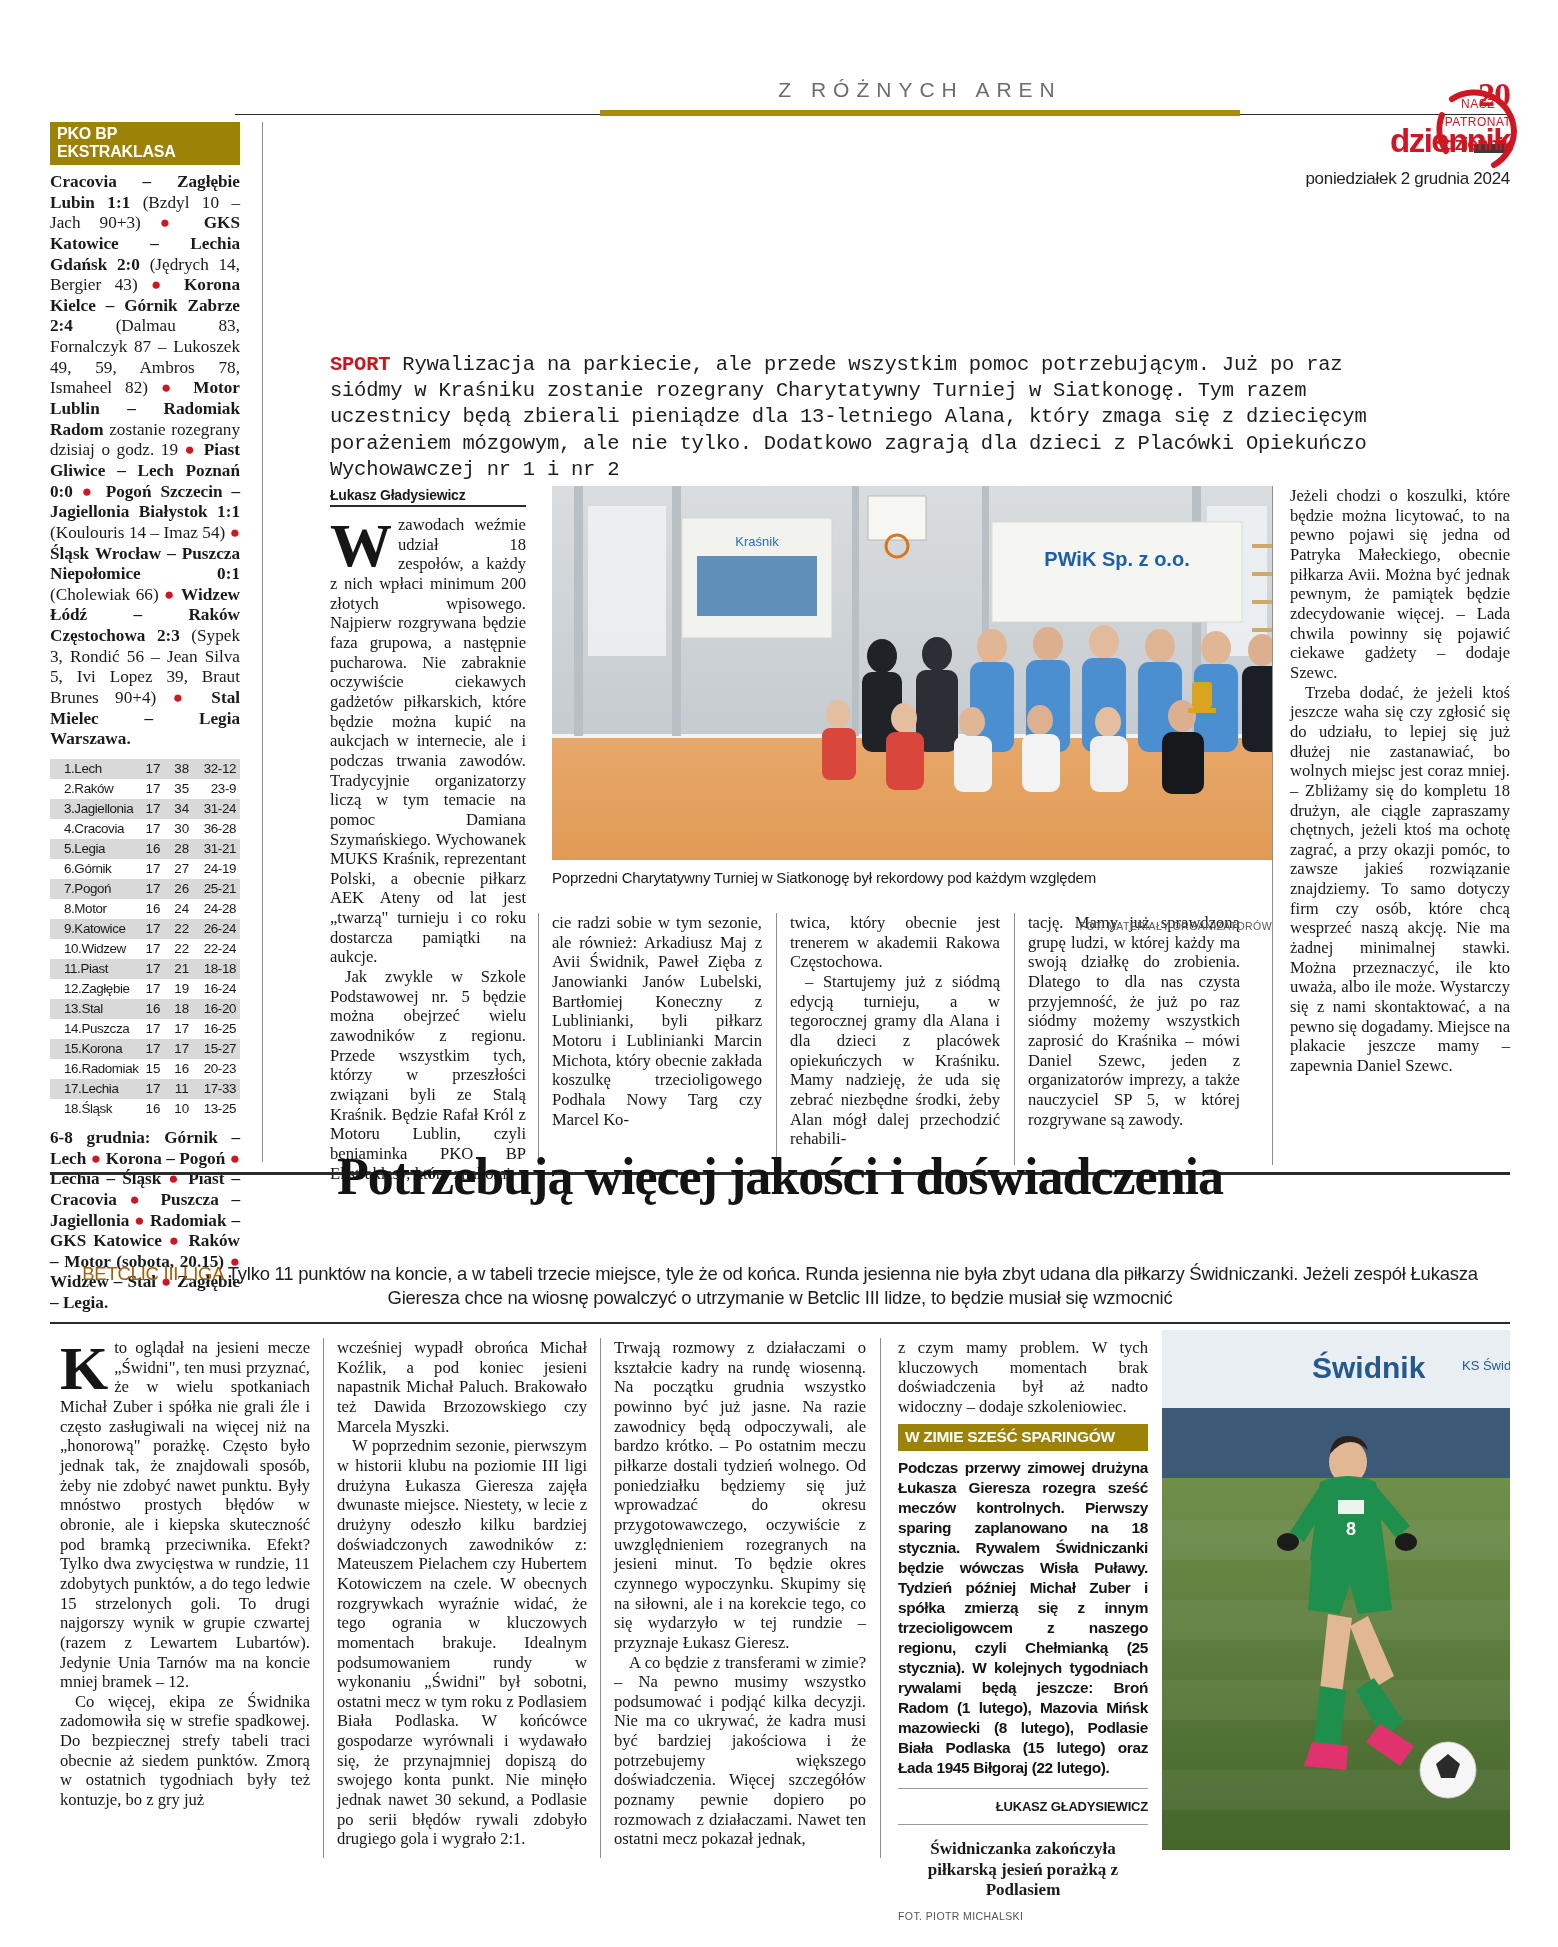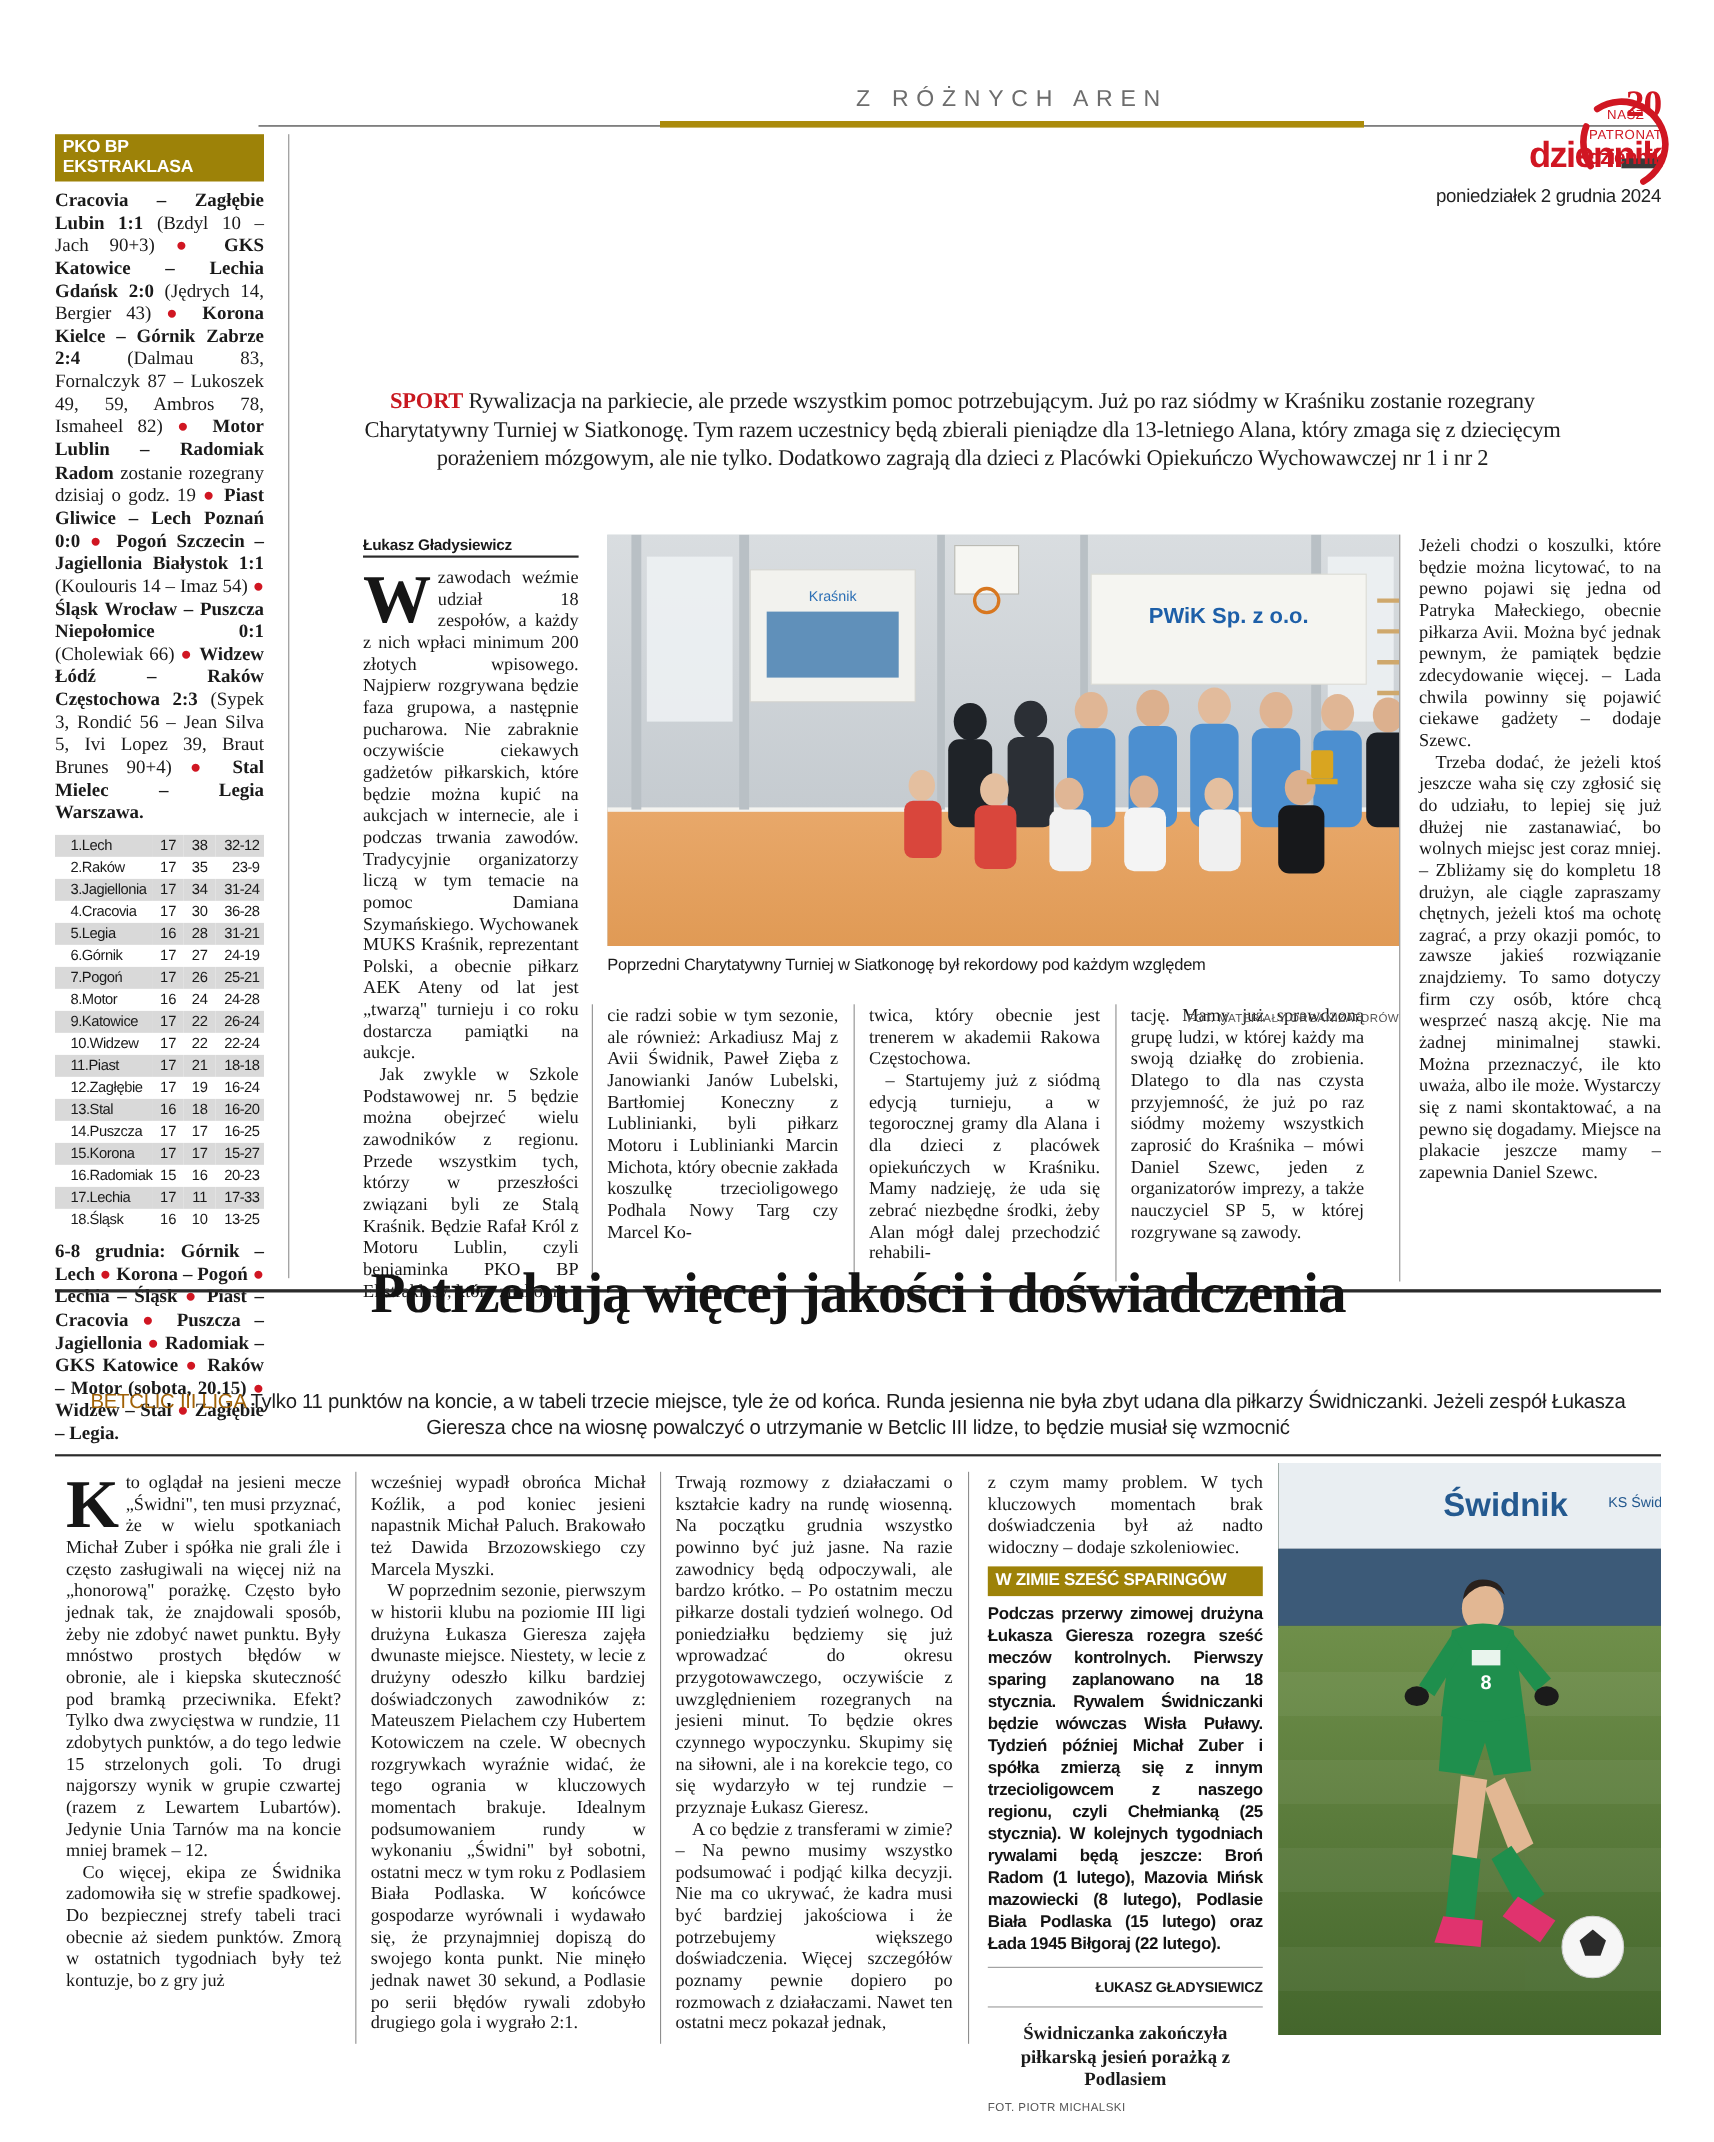--- a/index.html
+++ b/index.html
@@ -61,22 +61,22 @@
               text-align:justify; margin-top:9px; font-weight:700; }
 
   .side-rule { position:absolute; left:262px; top:122px; width:1px; height:1040px; background:#8e8e8e; }
 
   
   .headline { position:absolute; left:300px; top:118px; width:1120px;
               font-family:"Liberation Serif", serif; font-weight:700; font-size:71px;
               line-height:1.03; letter-spacing:-1px; text-align:center; color:#131313; }
 
   .lead { position:absolute; left:330px; top:352px; width:1090px;
-          font-family:Liberation Serif, serif; font-size:20.5px; line-height:1.28;
-          text-align:center; color:#1d1d1d; letter-spacing:-0.25px; }
+          font-family:Liberation Mono, monospace; font-size:20.5px; line-height:1.28;
+          text-align:left; color:#1d1d1d; letter-spacing:-0.25px; }
   .lead .sport { font-weight:700; color:#c8181f; }
 
   
   .byline { position:absolute; left:330px; top:487px;
             font-family:"Liberation Sans", sans-serif; font-size:14px; font-weight:700;
             color:#1a1a1a; letter-spacing:-0.2px; }
   .byline-rule { position:absolute; left:330px; top:505px; width:196px; height:2px; background:#2b2b2b; }
 
   .col { position:absolute; font-family:"Liberation Serif", serif; font-size:16.6px;
          line-height:1.185; text-align:justify; color:#161616; }

